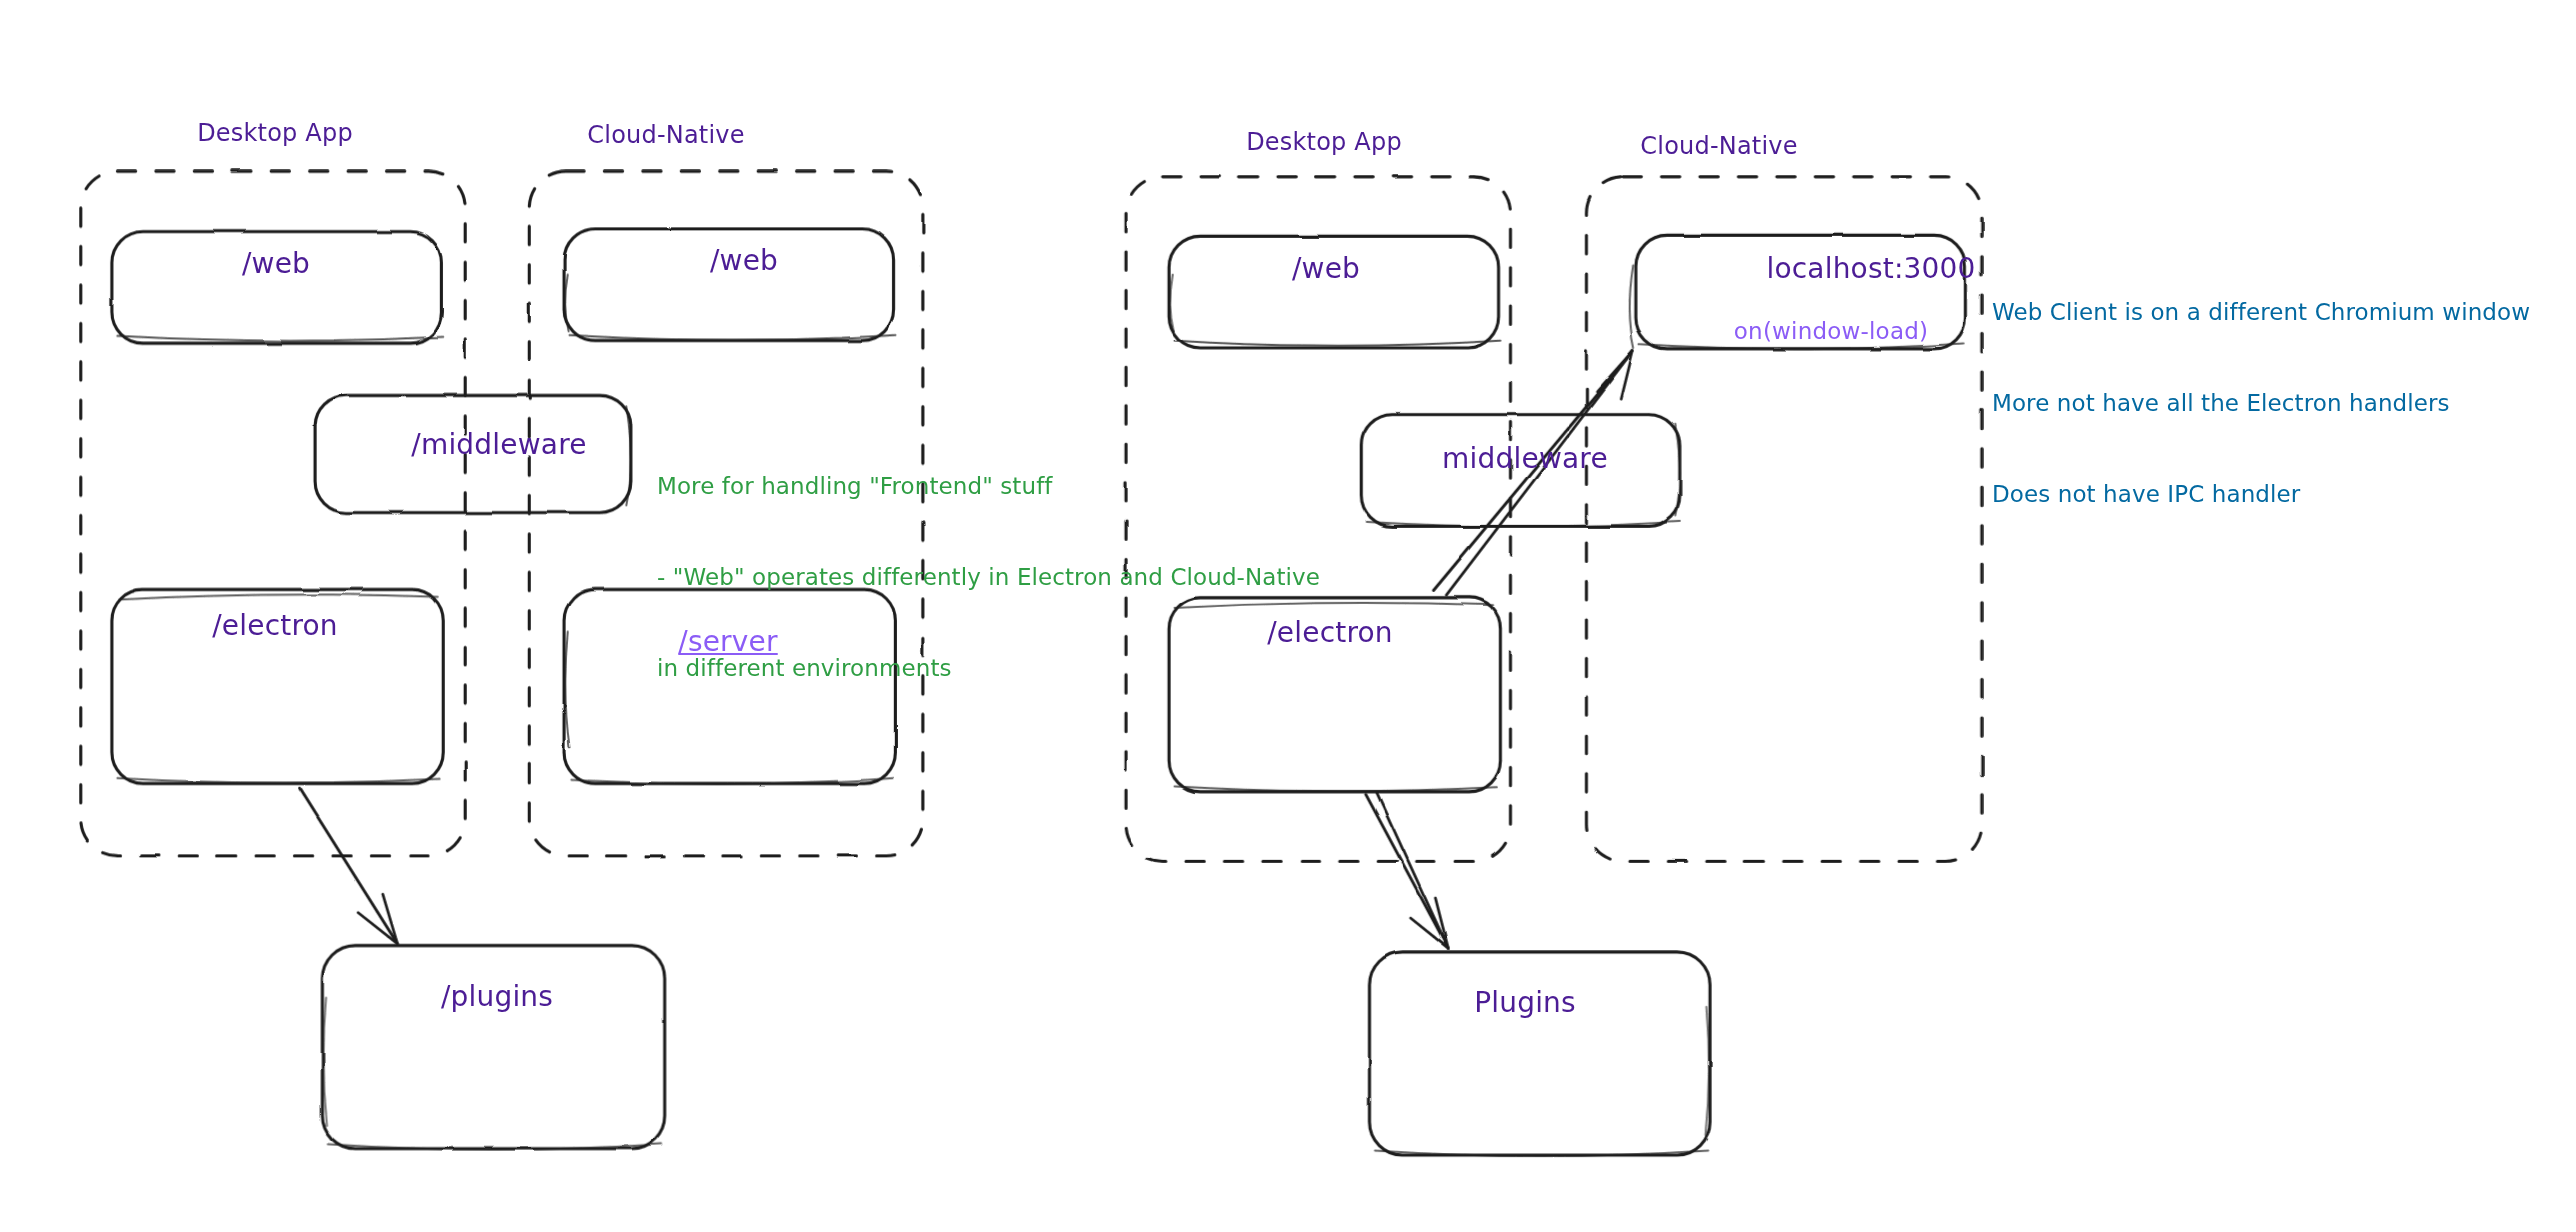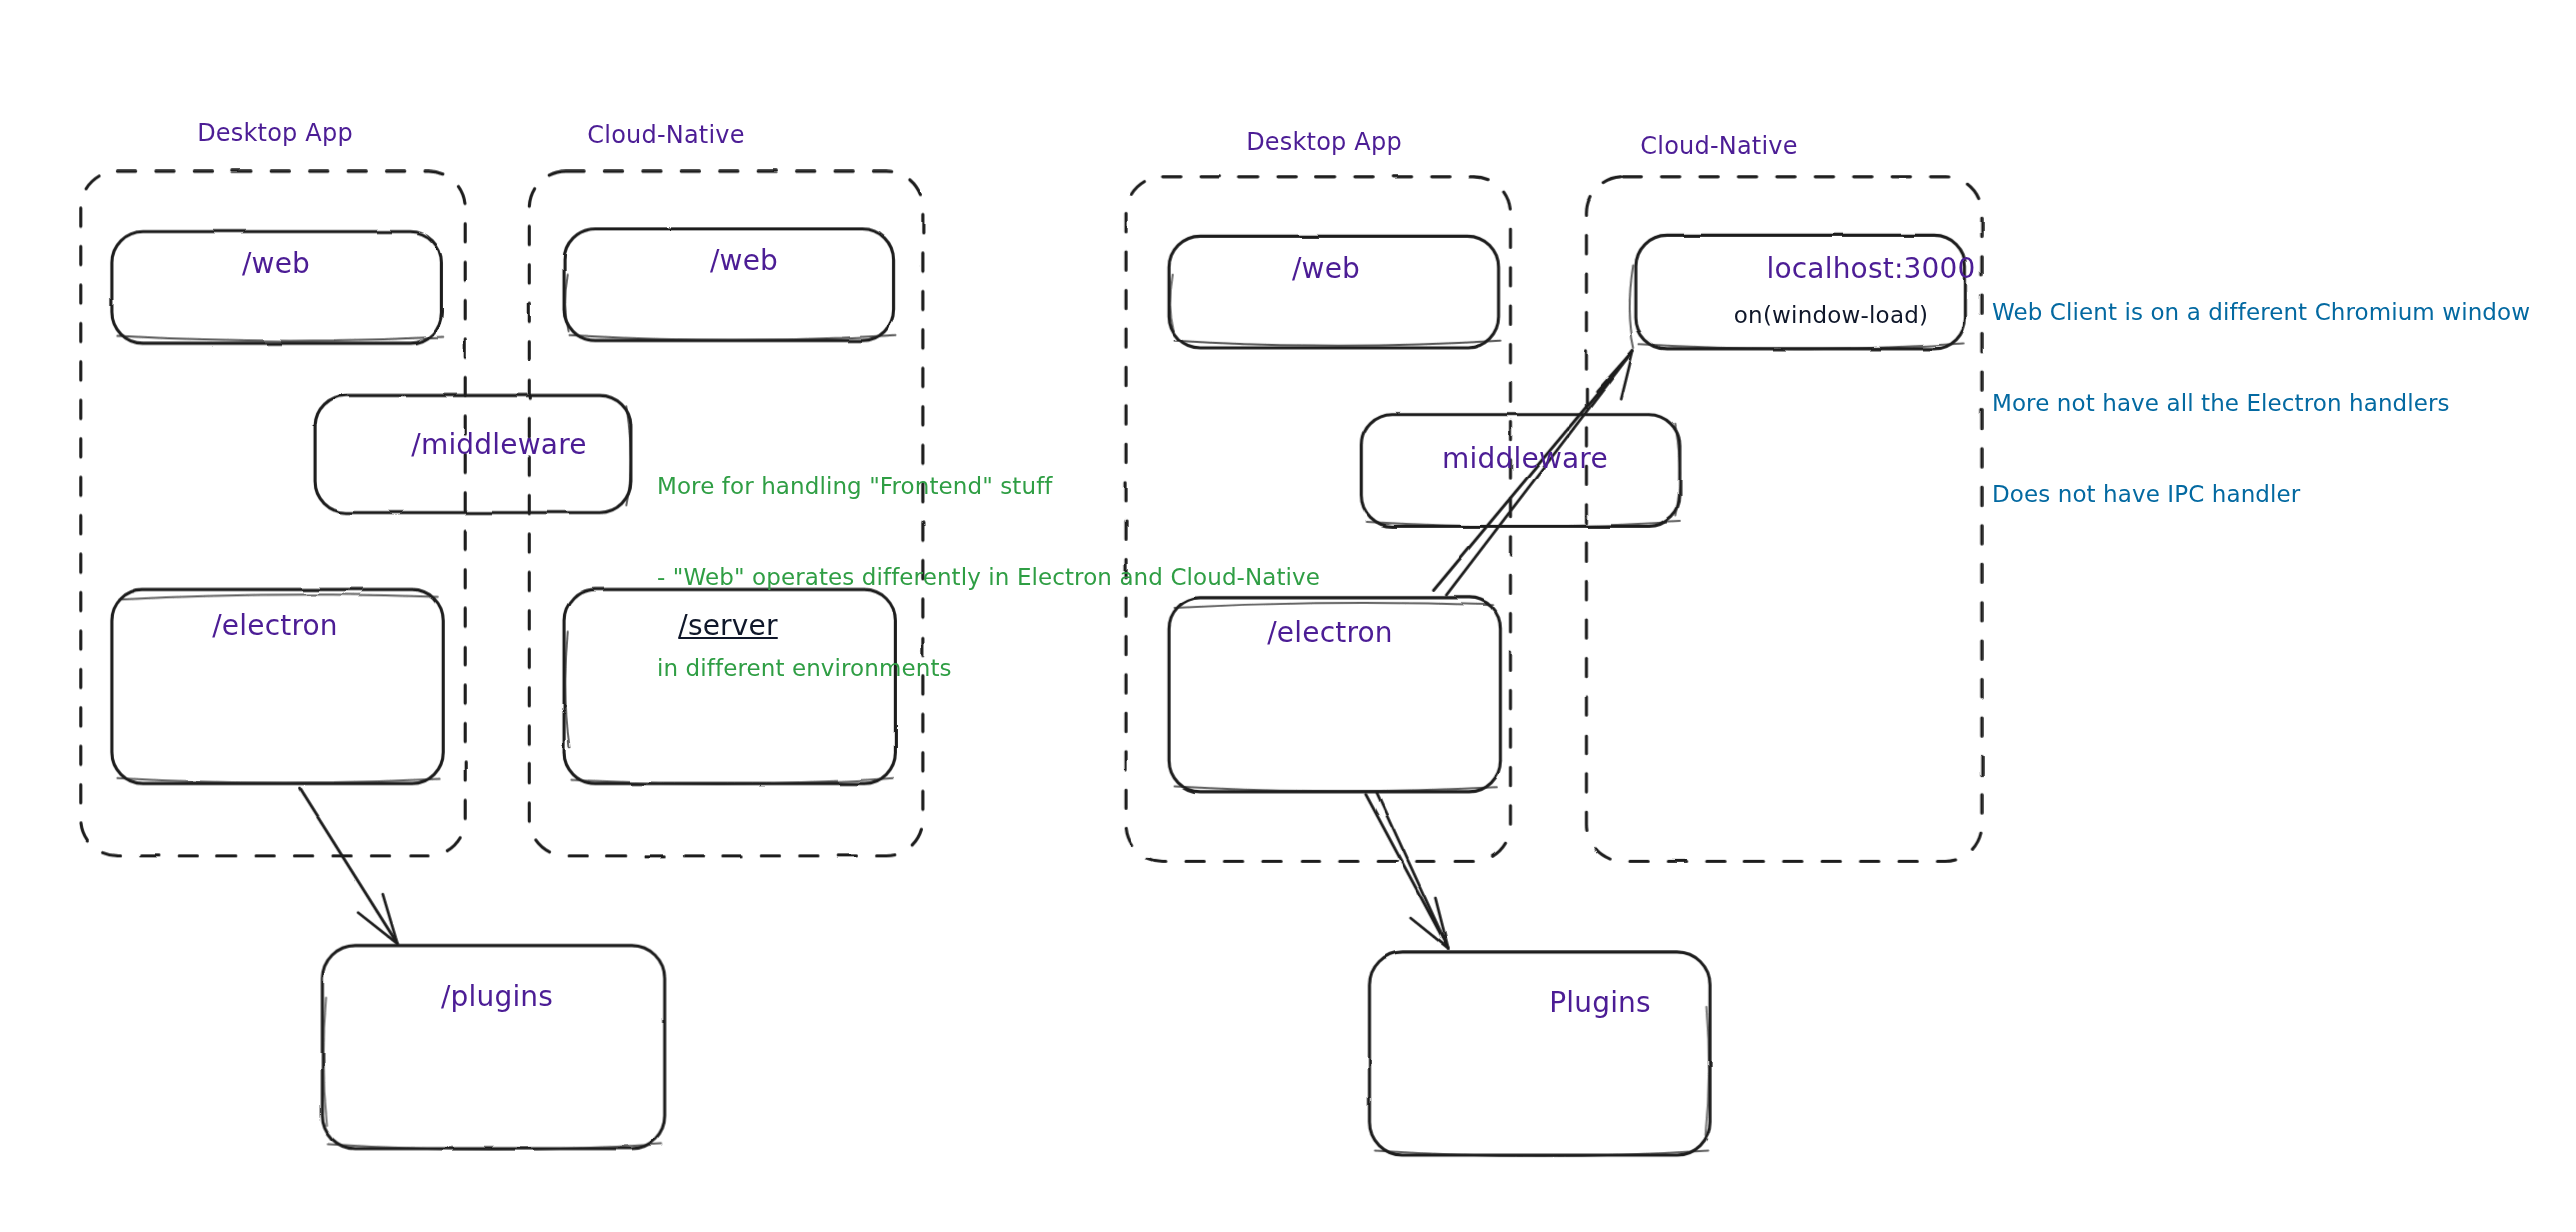--- a/index.html
+++ b/index.html
@@ -45,21 +45,21 @@
   .note {
     position: absolute;
     font-size: 23px;
     line-height: 1.32;
     white-space: pre;
     font-family: "DejaVu Sans", sans-serif;
     letter-spacing: 0.1px;
   }
   .note-green { color: #2f9e44; }
   .note-red   { color: #0369a1; }
-  .txt-red    { color: #0f172a; }
+  .txt-red    { color: #8b5cf6; margin-top: 16px; }
 </style>
 </head>
 <body>
 
 <svg id="canvas" viewBox="0 0 2814 1346" xmlns="http://www.w3.org/2000/svg">
   <defs>
     <filter id="rough" x="-5%" y="-5%" width="110%" height="110%">
       <feTurbulence type="fractalNoise" baseFrequency="0.022" numOctaves="2" seed="7" result="noise"></feTurbulence>
       <feDisplacementMap in="SourceGraphic" in2="noise" scale="2.4" xChannelSelector="R" yChannelSelector="G"></feDisplacementMap>
     </filter>
@@ -190,20 +190,20 @@
 </div>
 
 <div class="lbl group-title" style="left:1324px; top:128px;">Desktop App</div>
 <div class="lbl group-title" style="left:1719px; top:132px;">Cloud-Native</div>
 
 <div class="lbl box-title" style="left:1326px; top:252px;">/web</div>
 <div class="lbl box-title" style="left:1871px; top:252px;">localhost:3000</div>
 <div class="lbl box-sub txt-red" style="left:1831px; top:302px;">on(window-load)</div>
 <div class="lbl box-title" style="left:1525px; top:442px;text-align:right;">middleware</div>
 <div class="lbl box-title" style="left:1330px; top:616px;">/electron</div>
-<div class="lbl box-title" style="left:1600px; top:986px;">Plugins</div>
+<div class="lbl box-title" style="left:1525px; top:986px;">Plugins</div>
 
 <div class="note note-red" style="left:1992px; top:236px;">
   <div>Web Client is on a different Chromium window</div>
   <div>More not have all the Electron handlers</div>
   <div>Does not have IPC handler</div>
 </div>
 
 
 </body></html>

